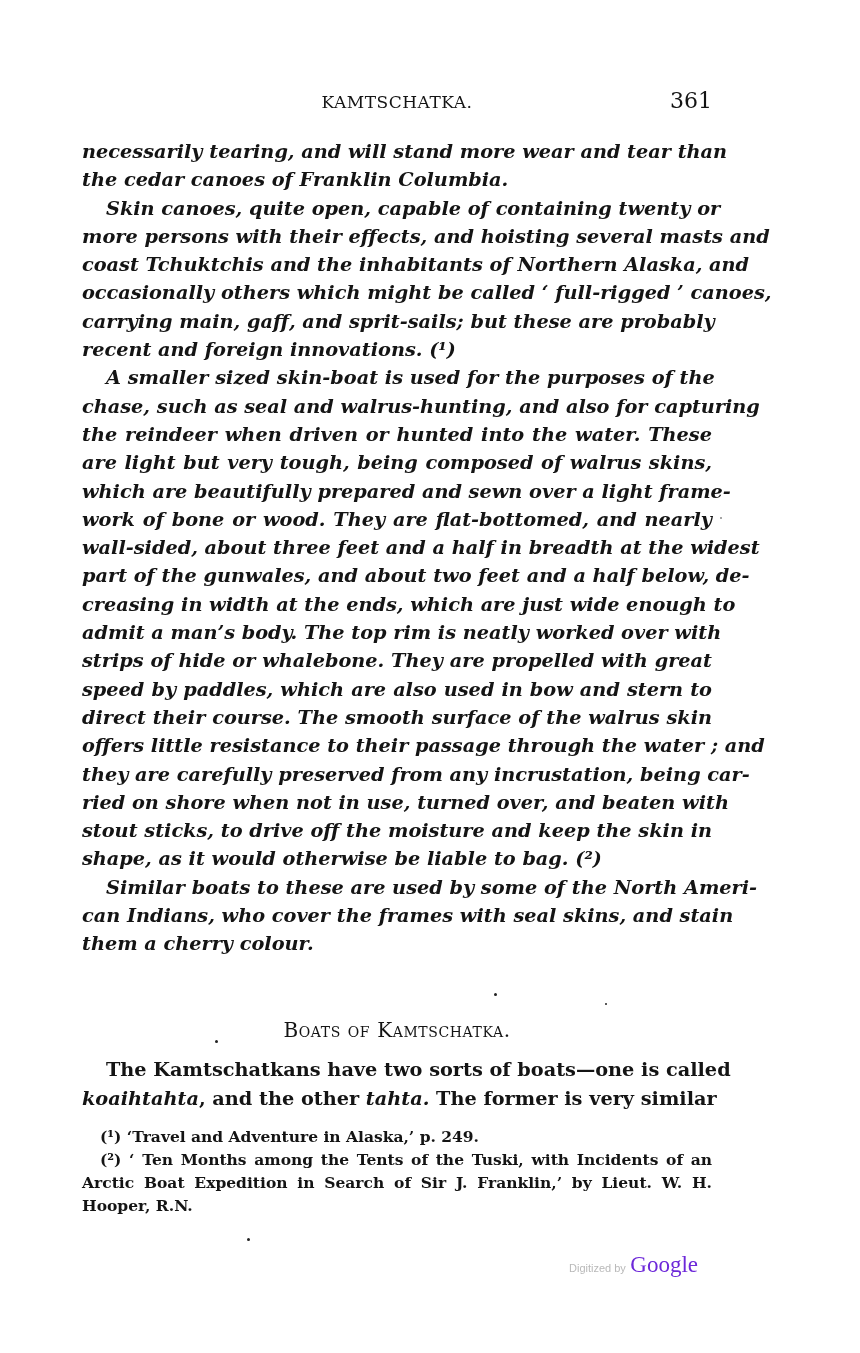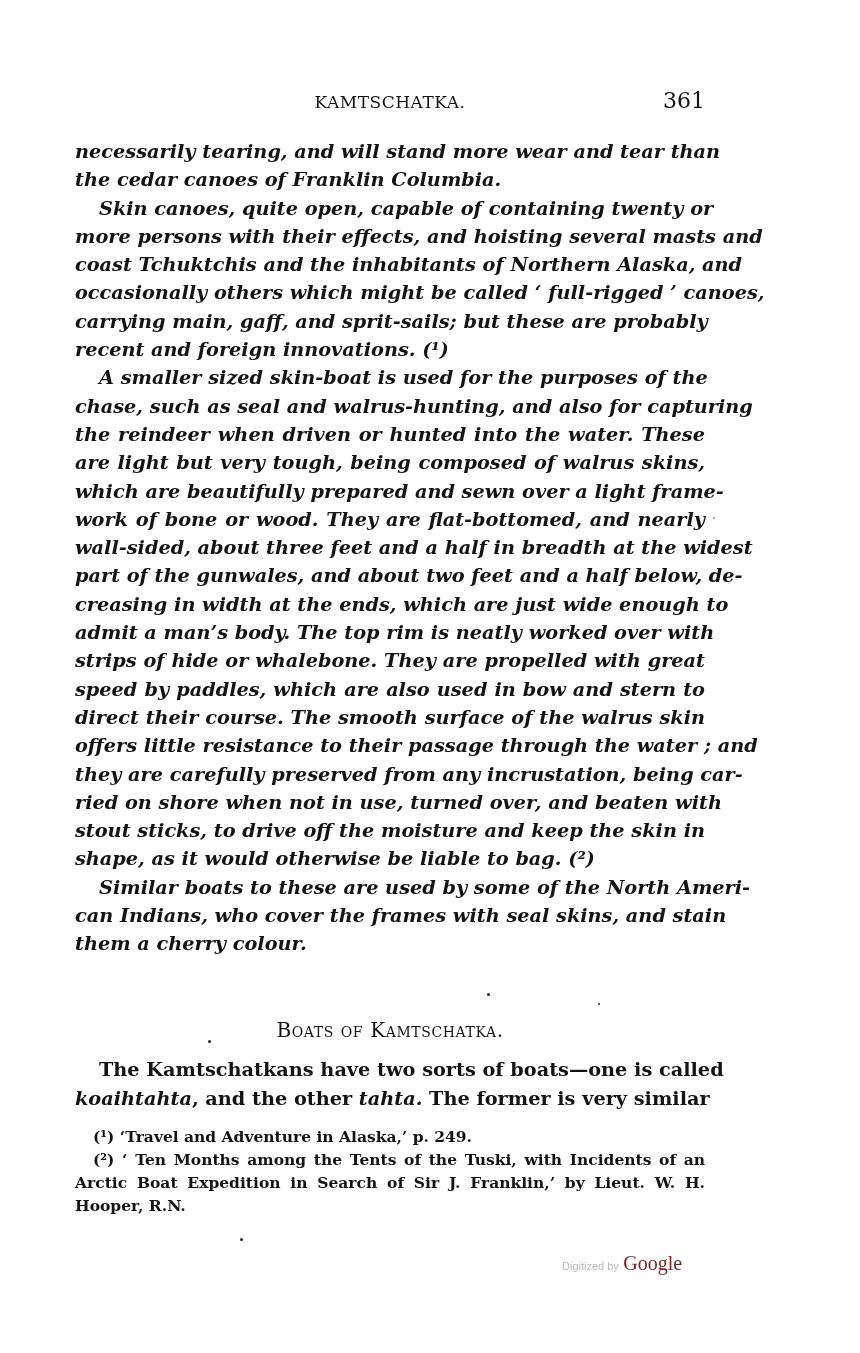--- a/index.html
+++ b/index.html
@@ -1,18 +1,18 @@
 <!DOCTYPE html>
 <html><head>
   <meta charset="utf-8">
   <style>
     html, body { margin: 0; padding: 0; background: #ffffff; }
     body { width: 860px; height: 1353px; position: relative; overflow: hidden; }
     .page {
-      position: absolute; left: 0; top: 0; width: 760px; height: 1353px;
+      position: absolute; left: 7px; top: 0; width: 760px; height: 1353px;
       font-family: "DejaVu Serif", serif; color: #141414;
     }
     .running-head {
       position: absolute; top: 88px; left: 75px; width: 630px; height: 30px;
     }
     .running-title {
       position: absolute; left: 0; right: 0; text-align: center;
       font-size: 17px; letter-spacing: 0.5px; top: 4px;
     }
     .page-number {
@@ -47,21 +47,21 @@
       font-size: 15.5px; line-height: 23px; font-weight: bold;
     }
     .footnotes .line { display: block; text-align: justify; text-align-last: justify; white-space: nowrap; }
     .footnotes .line.last { text-align-last: left; }
     .footnotes .indent { padding-left: 18px; }
     .watermark {
       position: absolute; left: 562px; top: 1252px; color: #b9b9b9;
       font-family: "Liberation Sans", sans-serif;
     }
     .watermark .small { font-size: 11px; }
-    .watermark .brand { font-family: "Liberation Serif", serif; font-size: 20px; color: #7f1d1d; }
+    .watermark .brand { font-family: "Liberation Serif", serif; font-size: 23px; color: #6d28d9; }
     .speck { position: absolute; width: 3px; height: 3px; background: #222; border-radius: 50%; }
   </style>
 </head>
 <body>
 
 <div class="page">
 
   <div class="running-head">
     <div class="running-title">KAMTSCHATKA.</div>
     <div class="page-number">361</div>

